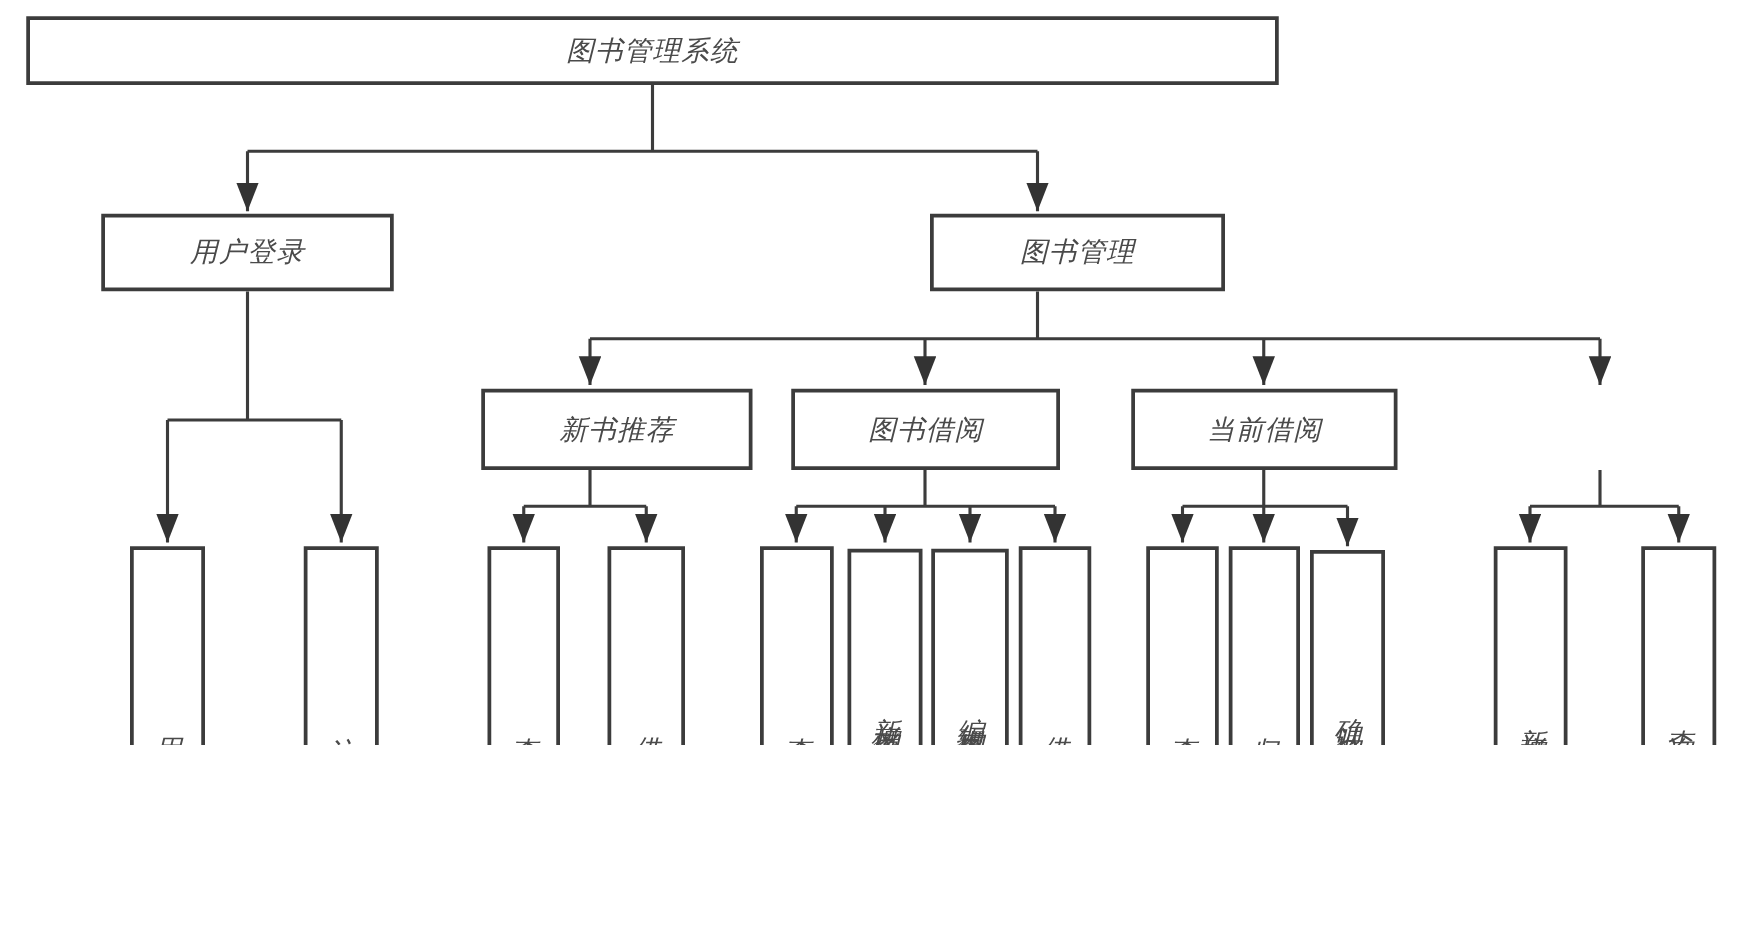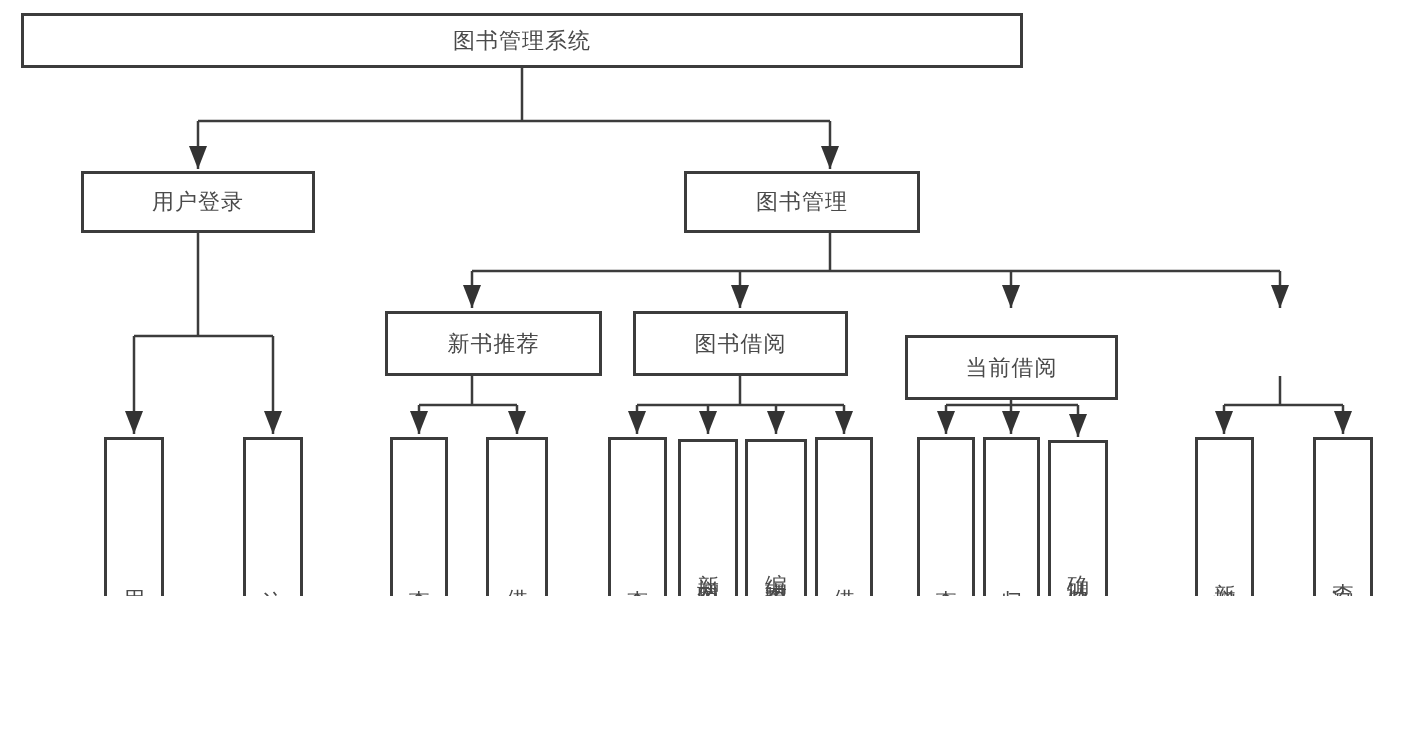--- a/index.html
+++ b/index.html
@@ -3,20 +3,21 @@
 <meta charset="utf-8">
 <style>
   html, body { margin: 0; padding: 0; background: #ffffff; }
   .canvas {
     position: relative;
     width: 1405px;
     height: 596px;
     background: #ffffff;
     font-family: "Liberation Sans", sans-serif;
     overflow: hidden;
+    font-style: italic;
   }
   .connector-layer {
     position: absolute;
     left: 0; top: 0;
     width: 1405px; height: 747px;
     pointer-events: none;
   }
   .node {
     position: absolute;
     box-sizing: border-box;
@@ -113,31 +114,31 @@
     </g>
   </svg>
 
   <div class="node node-h" style="left:21px; top:13px; width:1002px; height:55px;">
     <span>图书管理系统</span>
   </div>
 
   <div class="node node-h" style="left:81px; top:171px; width:234px; height:62px;">
     <span>用户登录</span>
   </div>
-  <div class="node node-h" style="left:684px; top:171px; width:236px; height:62px;">
+  <div class="node node-h" style="left:744px; top:171px; width:236px; height:62px;">
     <span>图书管理</span>
   </div>
 
   <div class="node node-h" style="left:363px; top:311px; width:217px; height:65px;margin-left:22px;">
     <span>新书推荐</span>
   </div>
   <div class="node node-h" style="left:633px; top:311px; width:215px; height:65px;">
     <span>图书借阅</span>
   </div>
-  <div class="node node-h" style="left:905px; top:311px; width:213px; height:65px;margin-top:24px;">
+  <div class="node node-h" style="left:905px; top:311px; width:213px; height:65px;">
     <span>当前借阅</span>
   </div>
 
   <div class="node node-v" style="left:104px; top:437px; width:60px; height:298px;">
     <span class="vtext">用户登录</span>
   </div>
   <div class="node node-v" style="left:243px; top:437px; width:60px; height:298px;">
     <span class="vtext">注销登录</span>
   </div>
 

